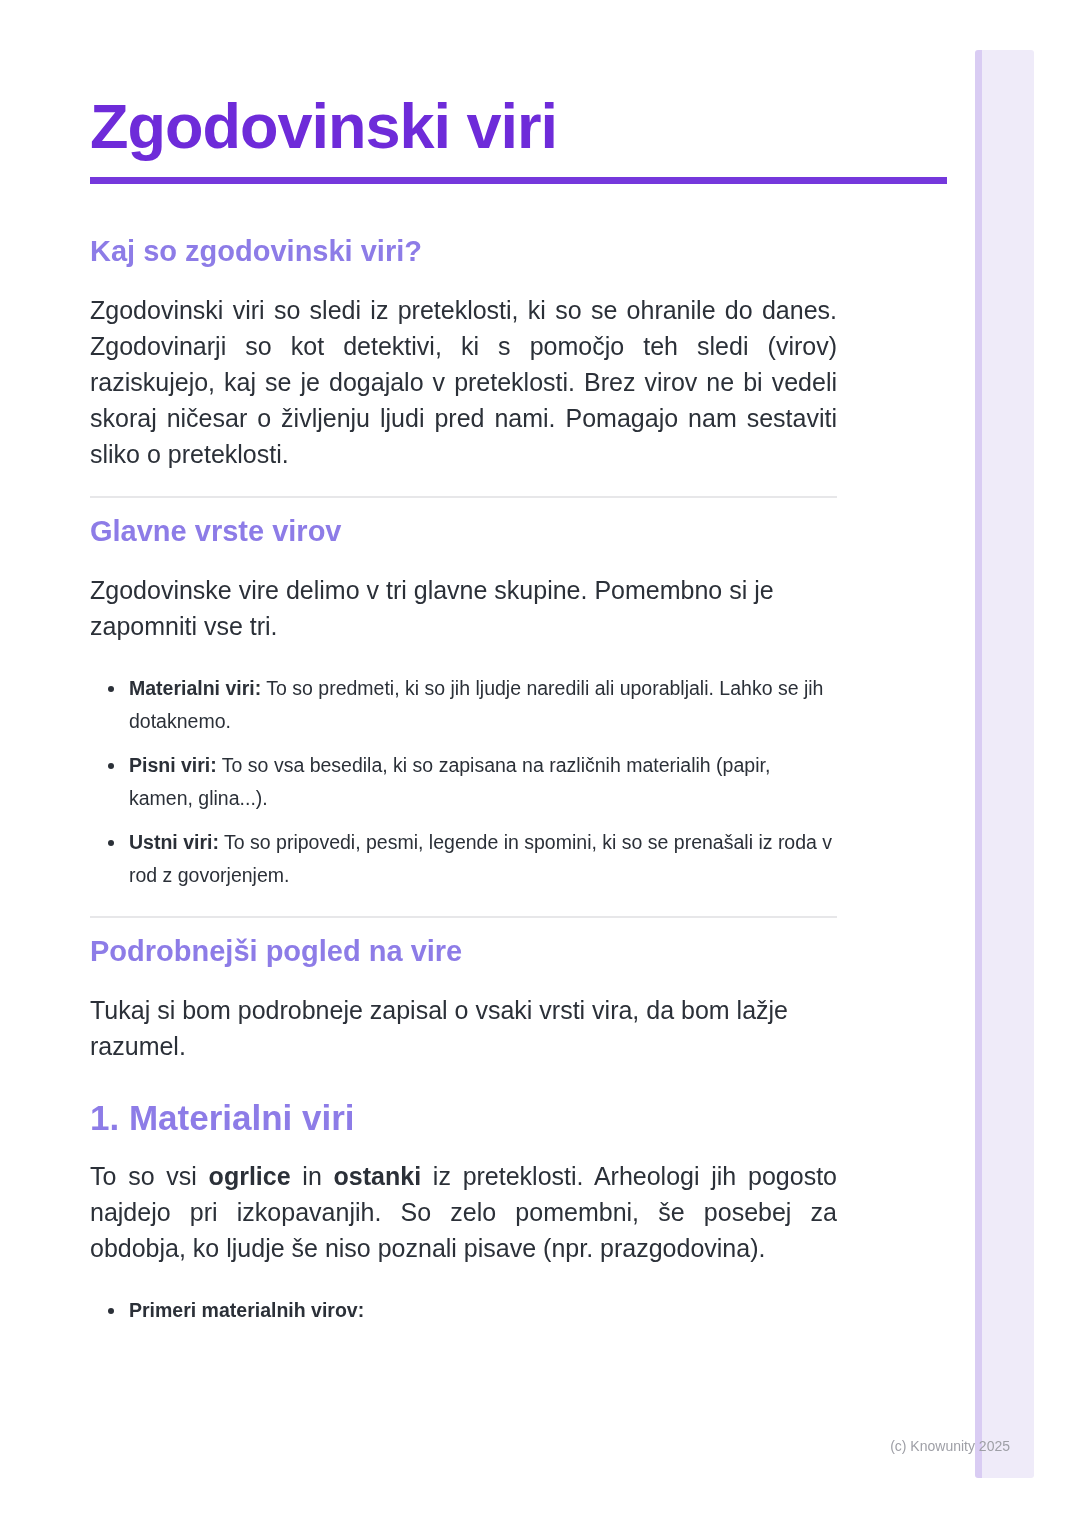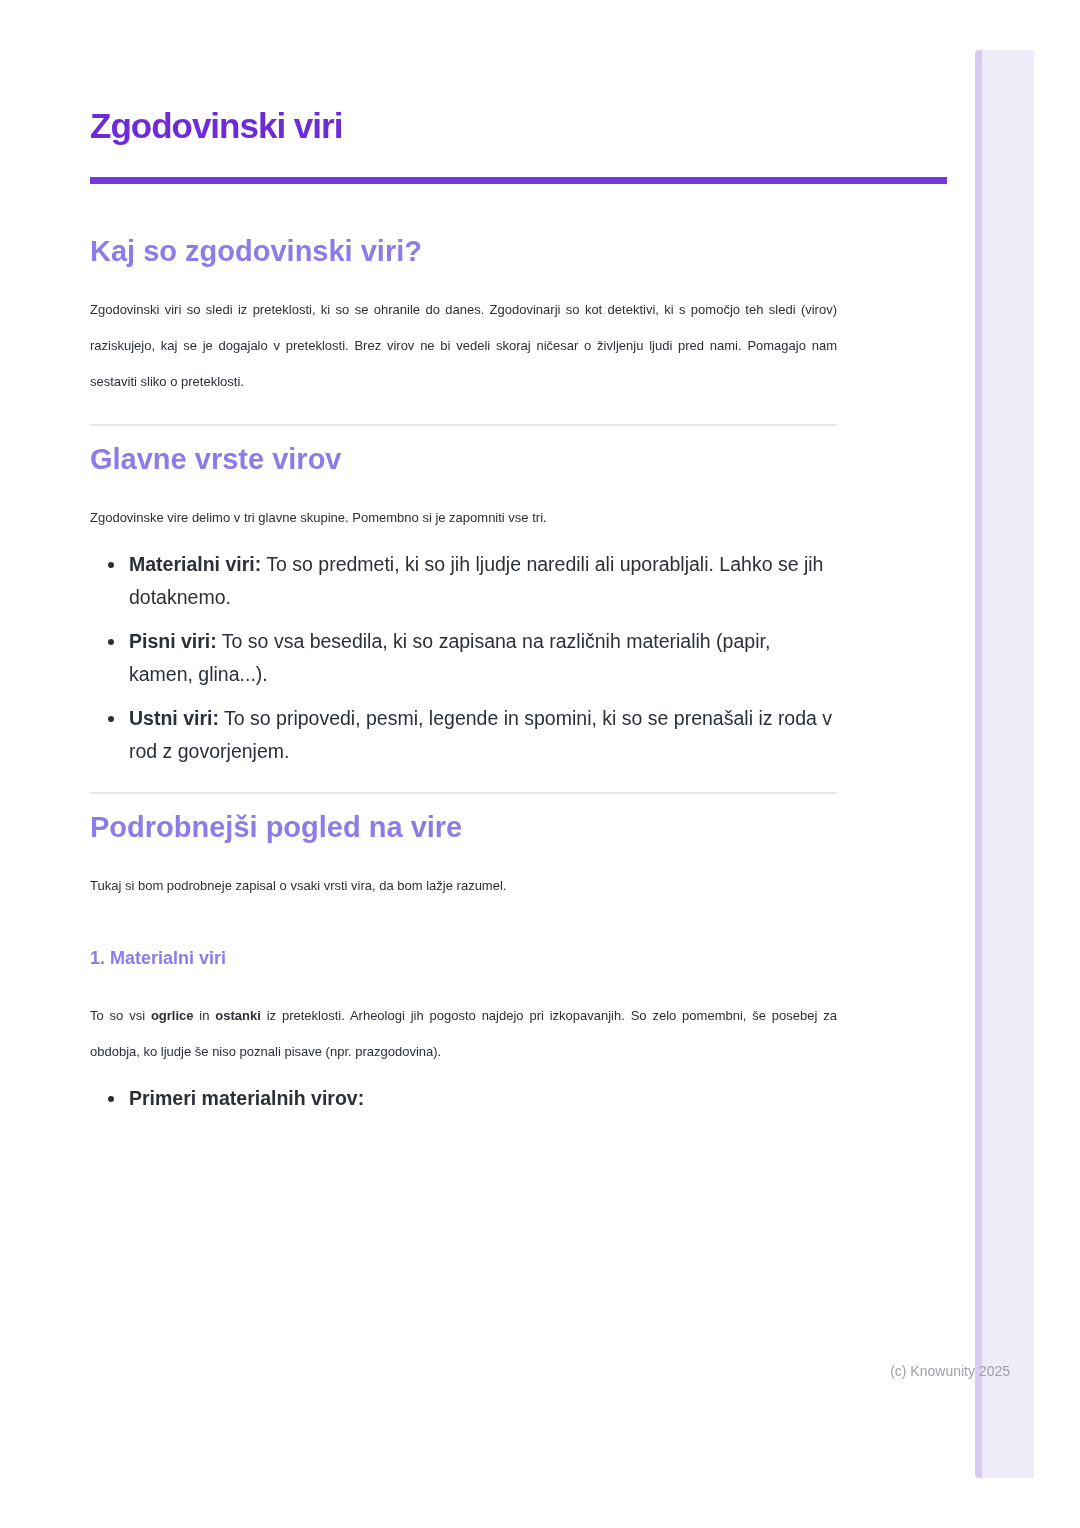--- a/index.html
+++ b/index.html
@@ -28,21 +28,21 @@
 
   .content {
     position: absolute;
     left: 90px;
     top: 0;
     width: 747px;
   }
 
   .page-title {
     margin: 96px 0 0;
-    font-size: 35px;
+    font-size: 63px;
     line-height: 60px;
     font-weight: 700;
     letter-spacing: -1px;
     color: #6E2BD9;
   }
 
   .title-rule {
     margin: 21px 0 0;
     width: 857px;
     height: 7px;
@@ -54,43 +54,43 @@
     margin: 50px 0 0;
     font-size: 29px;
     line-height: 34px;
     font-weight: 700;
     color: #8D7CE7;
   }
   h2.after-divider { margin-top: 16px; }
 
   h3.subsection-heading {
     margin: 38px 0 0;
-    font-size: 18px;
+    font-size: 35px;
     line-height: 32px;
     font-weight: 700;
     color: #8D7CE7;
   }
 
   p.body-text {
     margin: 24px 0 0;
-    font-size: 13px;
+    font-size: 25px;
     line-height: 36px;
     color: #2B3038;
   }
   .justify { text-align: justify; }
 
   hr.divider {
     margin: 24px 0 0;
     border: none;
     border-top: 2px solid #E7E7E9;
     width: 747px;
   }
 
   ul.bullet-list {
-    margin: 12px 0 0;
+    margin: 28px 0 0;
     padding-left: 37px;
     list-style: disc;
   }
   ul.bullet-list > li {
     margin-bottom: 11px;
     font-size: 19.5px;
     line-height: 33px;
     padding-left: 2px;
   }
 
@@ -103,21 +103,21 @@
     margin-bottom: 10px;
     font-size: 19.5px;
     line-height: 33px;
     font-weight: 400;
   }
 
   strong { font-weight: 700; }
 
   .watermark {
     position: absolute;
-    top: 1362px;
+    top: 1437px;
     right: 70px;
     font-size: 14px;
     line-height: 18px;
     color: #9E9FA6;
     z-index: 2;
     margin-left: 40px;
   }
 </style>
 </head>
 <body>

